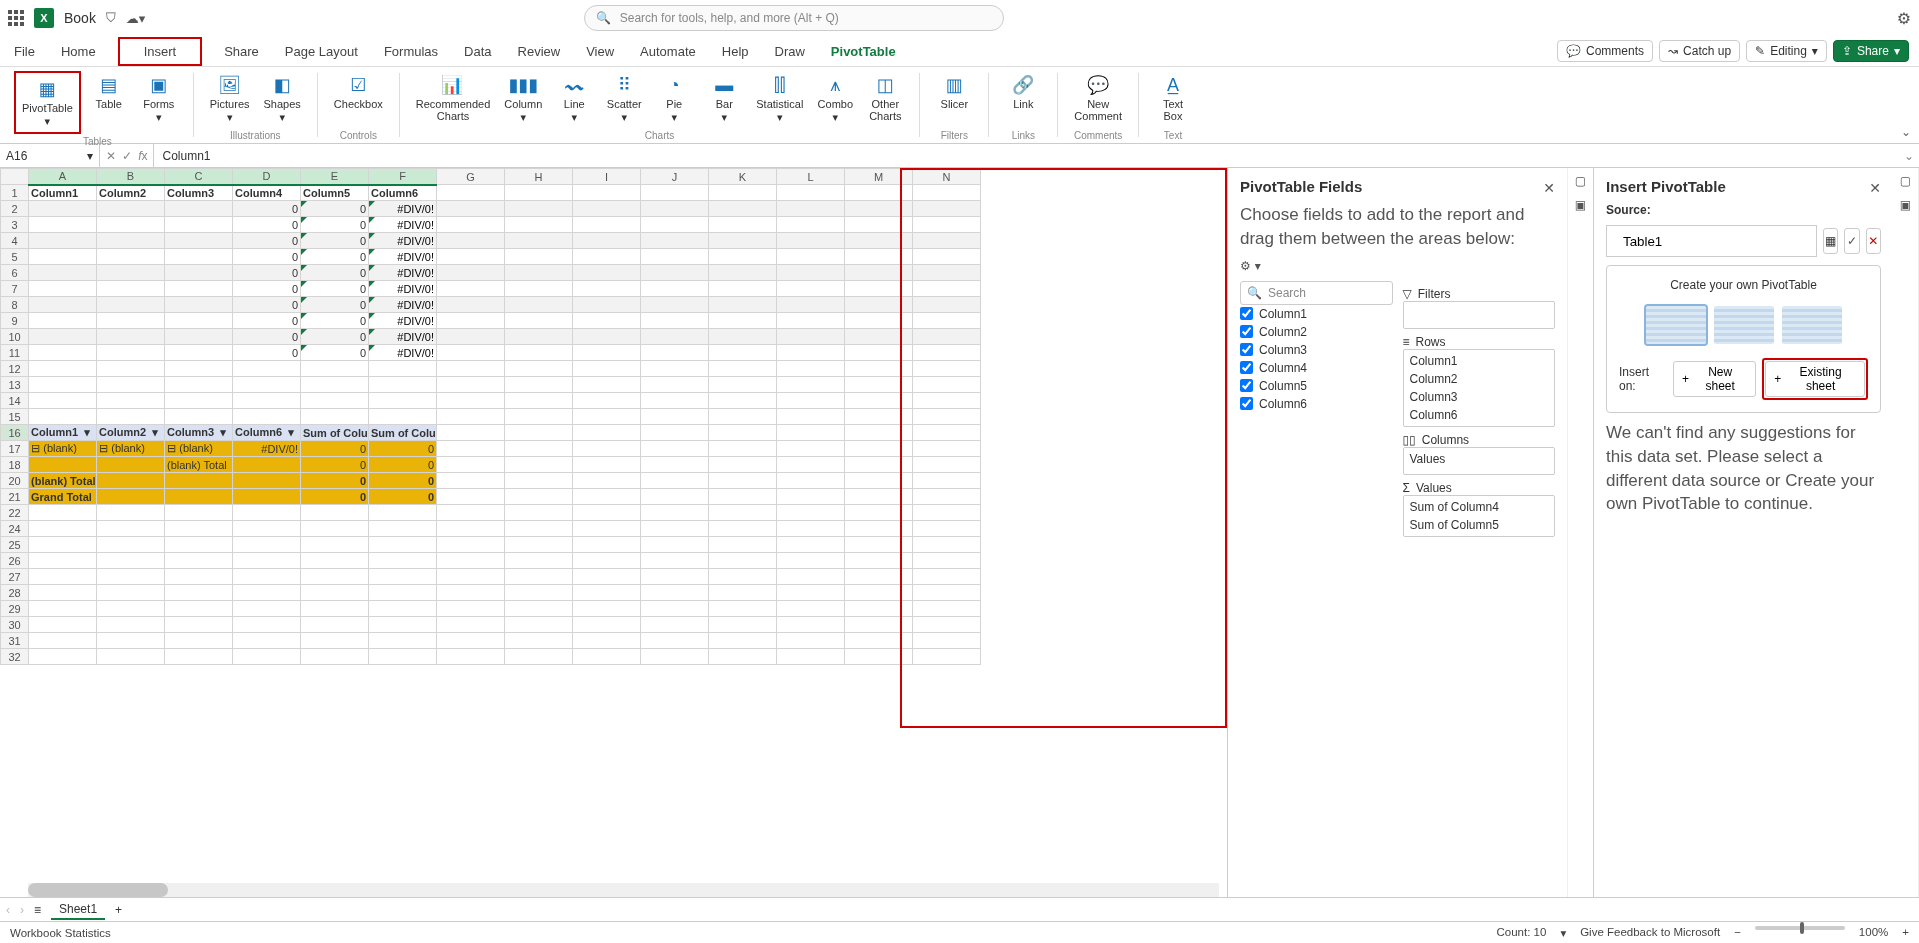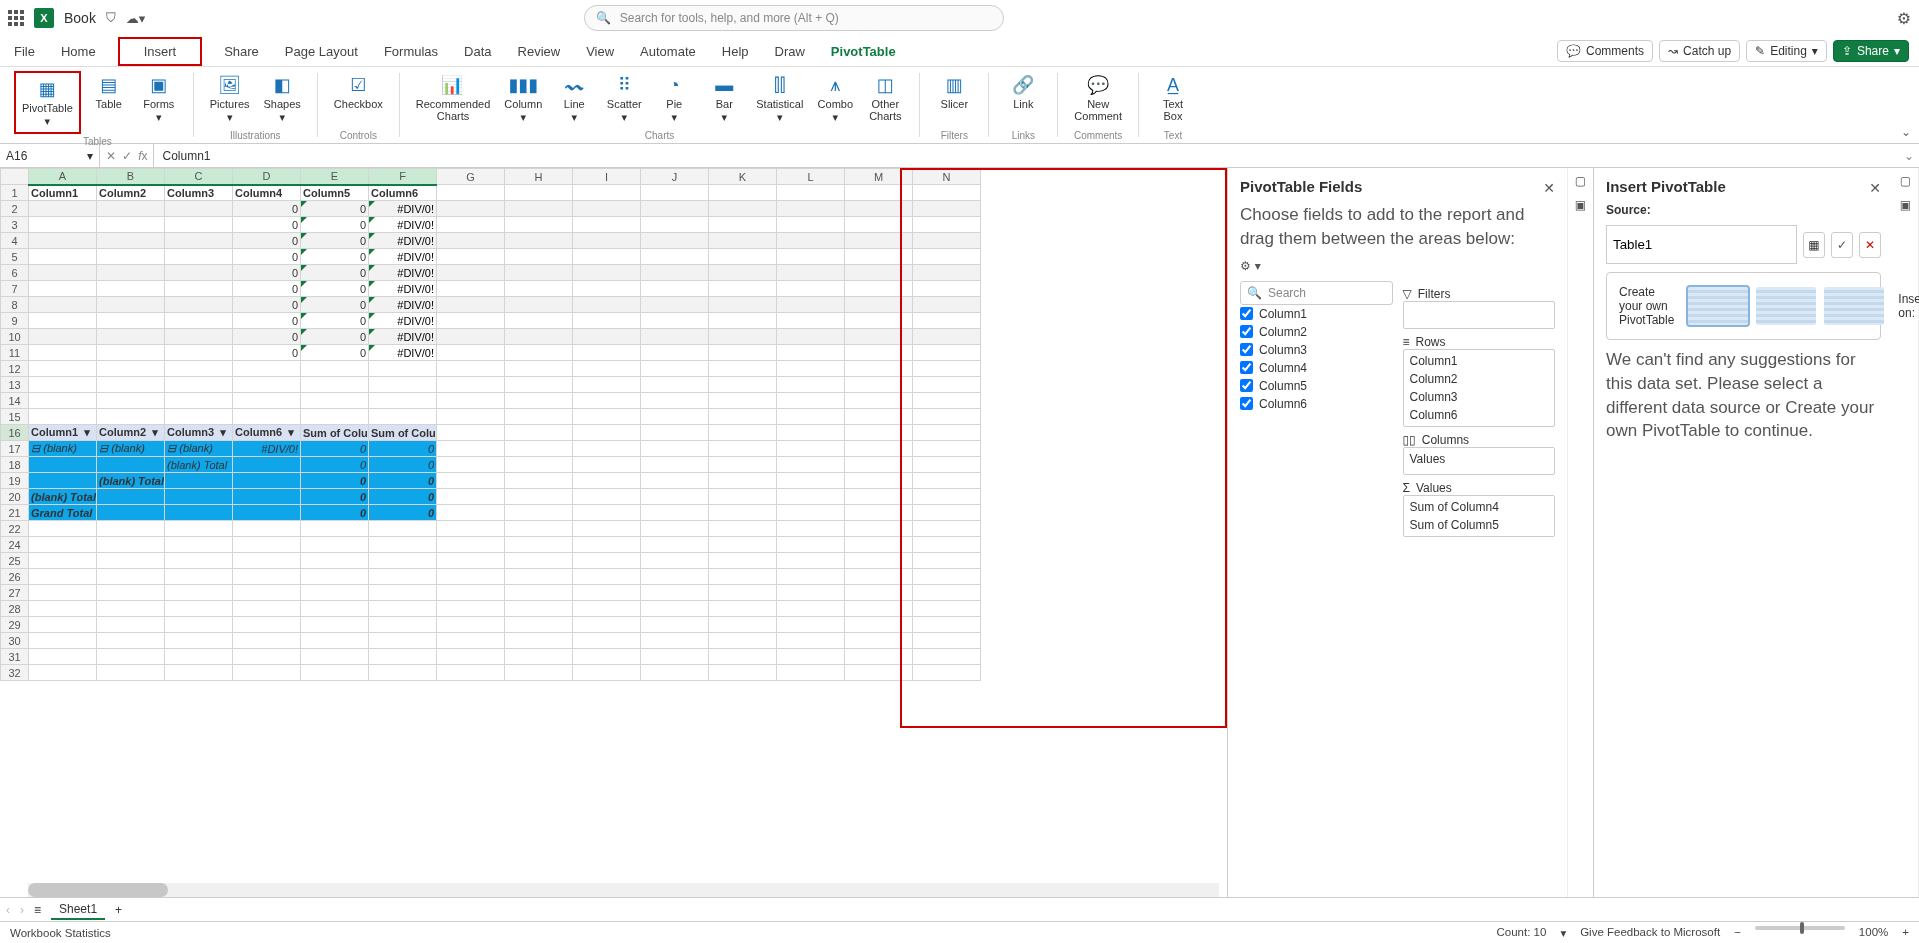--- a/index.html
+++ b/index.html
@@ -49,21 +49,21 @@
 .sheet { border-collapse: collapse; width: 920px; table-layout: fixed; }
 .sheet th, .sheet td { border: 1px solid #d4d4d4; height: 16px; font-size: 11px; padding: 0 2px; text-align: right; white-space: nowrap; overflow: hidden; }
 .sheet th { background: #f3f3f3; text-align: center; font-weight: normal; color: #555; position: sticky; }
 .sheet .rownum { background:#f3f3f3; text-align:center; color:#555; width:28px;}
 .sheet .active-row { background: #d2e7d6; }
 .sheet th.hsel { background:#caead3; border-bottom:2px solid #107c41;}
 .sheet td.txt { text-align:left; }
 .sheet td.bold { font-weight:bold; }
 .sheet tr.stripe td { background:#f2f2f2; }
 .sheet td.selhdr { background:#d9e1f2; font-weight:bold; text-align:left;}
-.sheet td.selbody { background:#0ea5e9;font-style:italic; }
+.sheet td.selbody { background:#eab308; }
 .sheet td.err { color:#000; }
 .sheet td.greenmark { position:relative; }
 .sheet td.greenmark::before { content:""; position:absolute; top:0; left:0; border-top:6px solid #107c41; border-right:6px solid transparent; }
 .hscroll { position:absolute; bottom:0; left:28px; right:8px; height:14px; background:#f0f0f0;}
 .hscroll .thumb { background:#c7c7c7; height:14px; width:140px; border-radius:7px; position:absolute; left:0; }
 
 .panel-highlight { position:absolute; border:2px solid #c00; pointer-events:none; }
 
 
 .right-panels { display:flex; }
@@ -72,26 +72,26 @@
 .pane .close-x { position:absolute; top:12px; right:12px; cursor:pointer; color:#555; font-size:14px;}
 .pane-sub { color:#555; font-size:17px; line-height:1.4;}
 .gear-row { display:flex; gap:4px; align-items:center; color:#555;}
 .field-search { display:flex; align-items:center; border:1px solid #ccc; border-radius:3px; height:24px; padding:0 6px; gap:6px; color:#888;}
 .field-list { font-size:12px; }
 .field-list label { display:flex; align-items:center; gap:6px; padding:2px 0;}
 .area-box { border:1px solid #ccc; min-height:28px; padding:4px 6px; border-radius:2px; font-size:12px; display:flex; flex-direction:column; gap:4px;}
 .area-label { display:flex; align-items:center; gap:6px; font-size:12px; margin-top:6px;}
 .sideicons { width: 26px; border-left:1px solid #eee; display:flex; flex-direction:column; align-items:center; padding-top:6px; gap:10px; color:#555; }
 
-.source-row input { border:1px solid #ccc; height:39px; padding:0 6px; flex:1; }
+.source-row input { border:1px solid #ccc; height:32px; padding:0 16px; flex:1; }
 .source-row { display:flex; gap:6px; align-items:center; }
 .src-btn { width:26px; height:26px; border:1px solid #ccc; display:flex; align-items:center; justify-content:center; border-radius:3px;}
 .src-x { color:#c00;}
 .src-ok { color:#555;}
-.create-card { border:1px solid #ccc; border-radius:4px; padding:12px; display:flex; gap:14px; align-items:center;}
+.create-card { border:1px solid #ccc; border-radius:4px; padding:12px; display:flex; flex-direction:column; gap:14px; align-items:center;}
 .insert-on-row { display:flex; align-items:center; gap:6px;}
 .mini-templates { display:flex; gap:8px; }
 .mini-templates .tmpl { width:60px; height:38px; background:repeating-linear-gradient(#dbe9f5,#dbe9f5 3px,#c3d8ec 3px,#c3d8ec 6px); border-radius:2px;}
 .mini-templates .tmpl.sel { outline:2px solid #8ab4db;}
 .existing-highlight { border:2px solid #c00; padding:1px; border-radius:3px;}
 .btn-flat { border:1px solid #ccc; border-radius:3px; background:#fff; padding:3px 8px; cursor:pointer; font-size:12px; display:flex; gap:4px; align-items:center;}
 
 
 .sheet-tabs { height:24px; border-top:1px solid #ccc; display:flex; align-items:center; padding:0 6px; gap:10px; font-size:12px;}
 .sheet-tabs .stab { border-bottom:2px solid #107c41; padding:2px 8px;}
@@ -653,37 +653,20 @@
             <td></td>
           </tr>
           <tr>
             <td class="rownum">18</td>
             <td class="selbody txt "></td>
             <td class="selbody txt "></td>
             <td class="selbody txt ">(blank) Total</td>
             <td class="selbody "></td>
             <td class="selbody ">0</td>
             <td class="selbody ">0</td>
-            <td></td>
-            <td></td>
-            <td></td>
-            <td></td>
-            <td></td>
-            <td></td>
-            <td></td>
-            <td></td>
-          </tr>
-          <tr>
-            <td class="rownum">19</td>
-            <td class="selbody txt bold "></td>
-            <td class="selbody txt bold ">(blank) Total</td>
-            <td class="selbody txt bold "></td>
-            <td class="selbody bold "></td>
-            <td class="selbody bold ">0</td>
-            <td class="selbody bold ">0</td>
             <td></td>
             <td></td>
             <td></td>
             <td></td>
             <td></td>
             <td></td>
             <td></td>
             <td></td>
           </tr>
           <tr>

